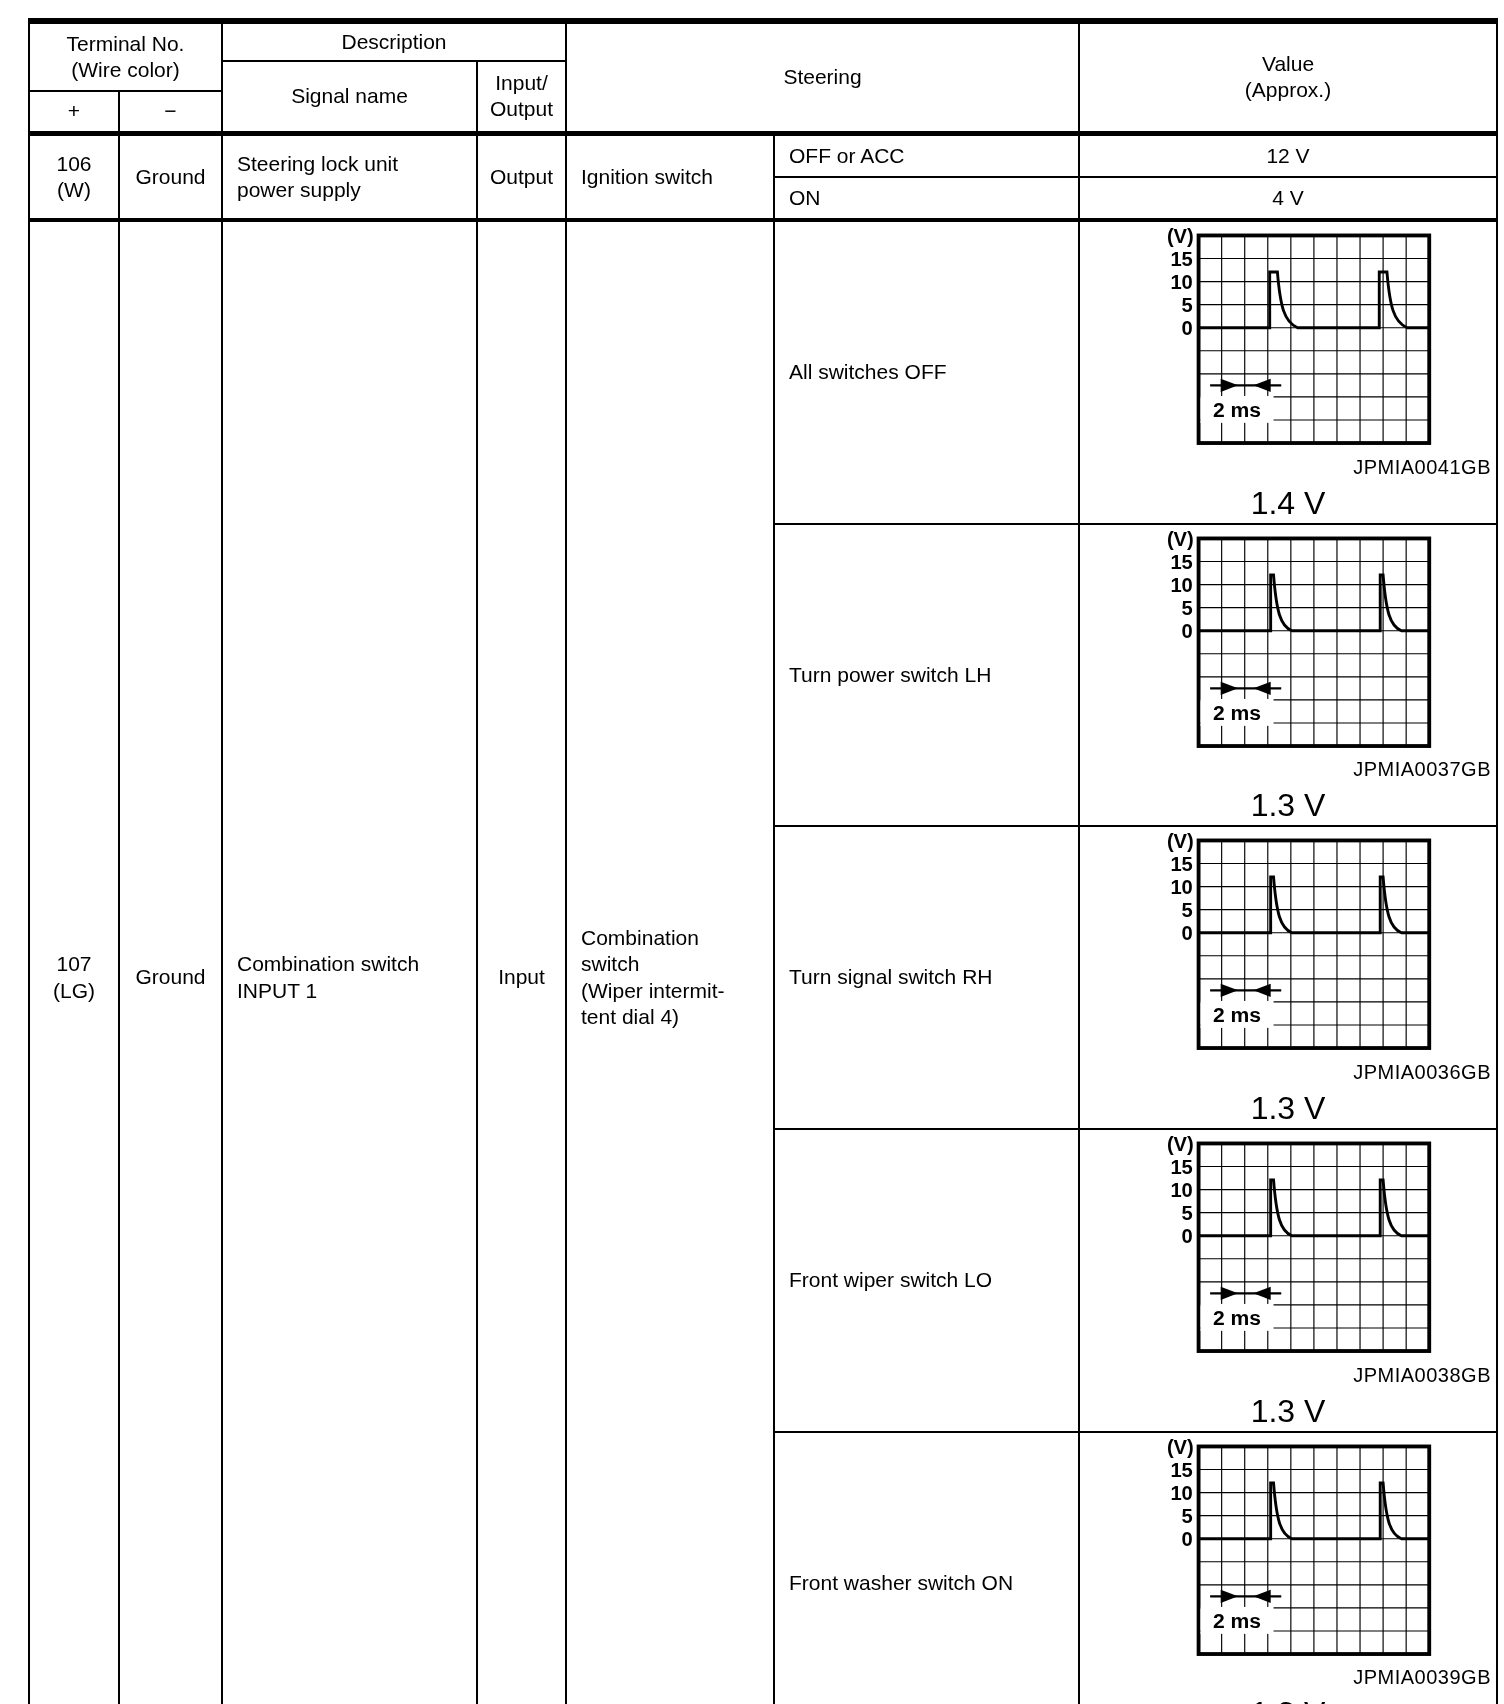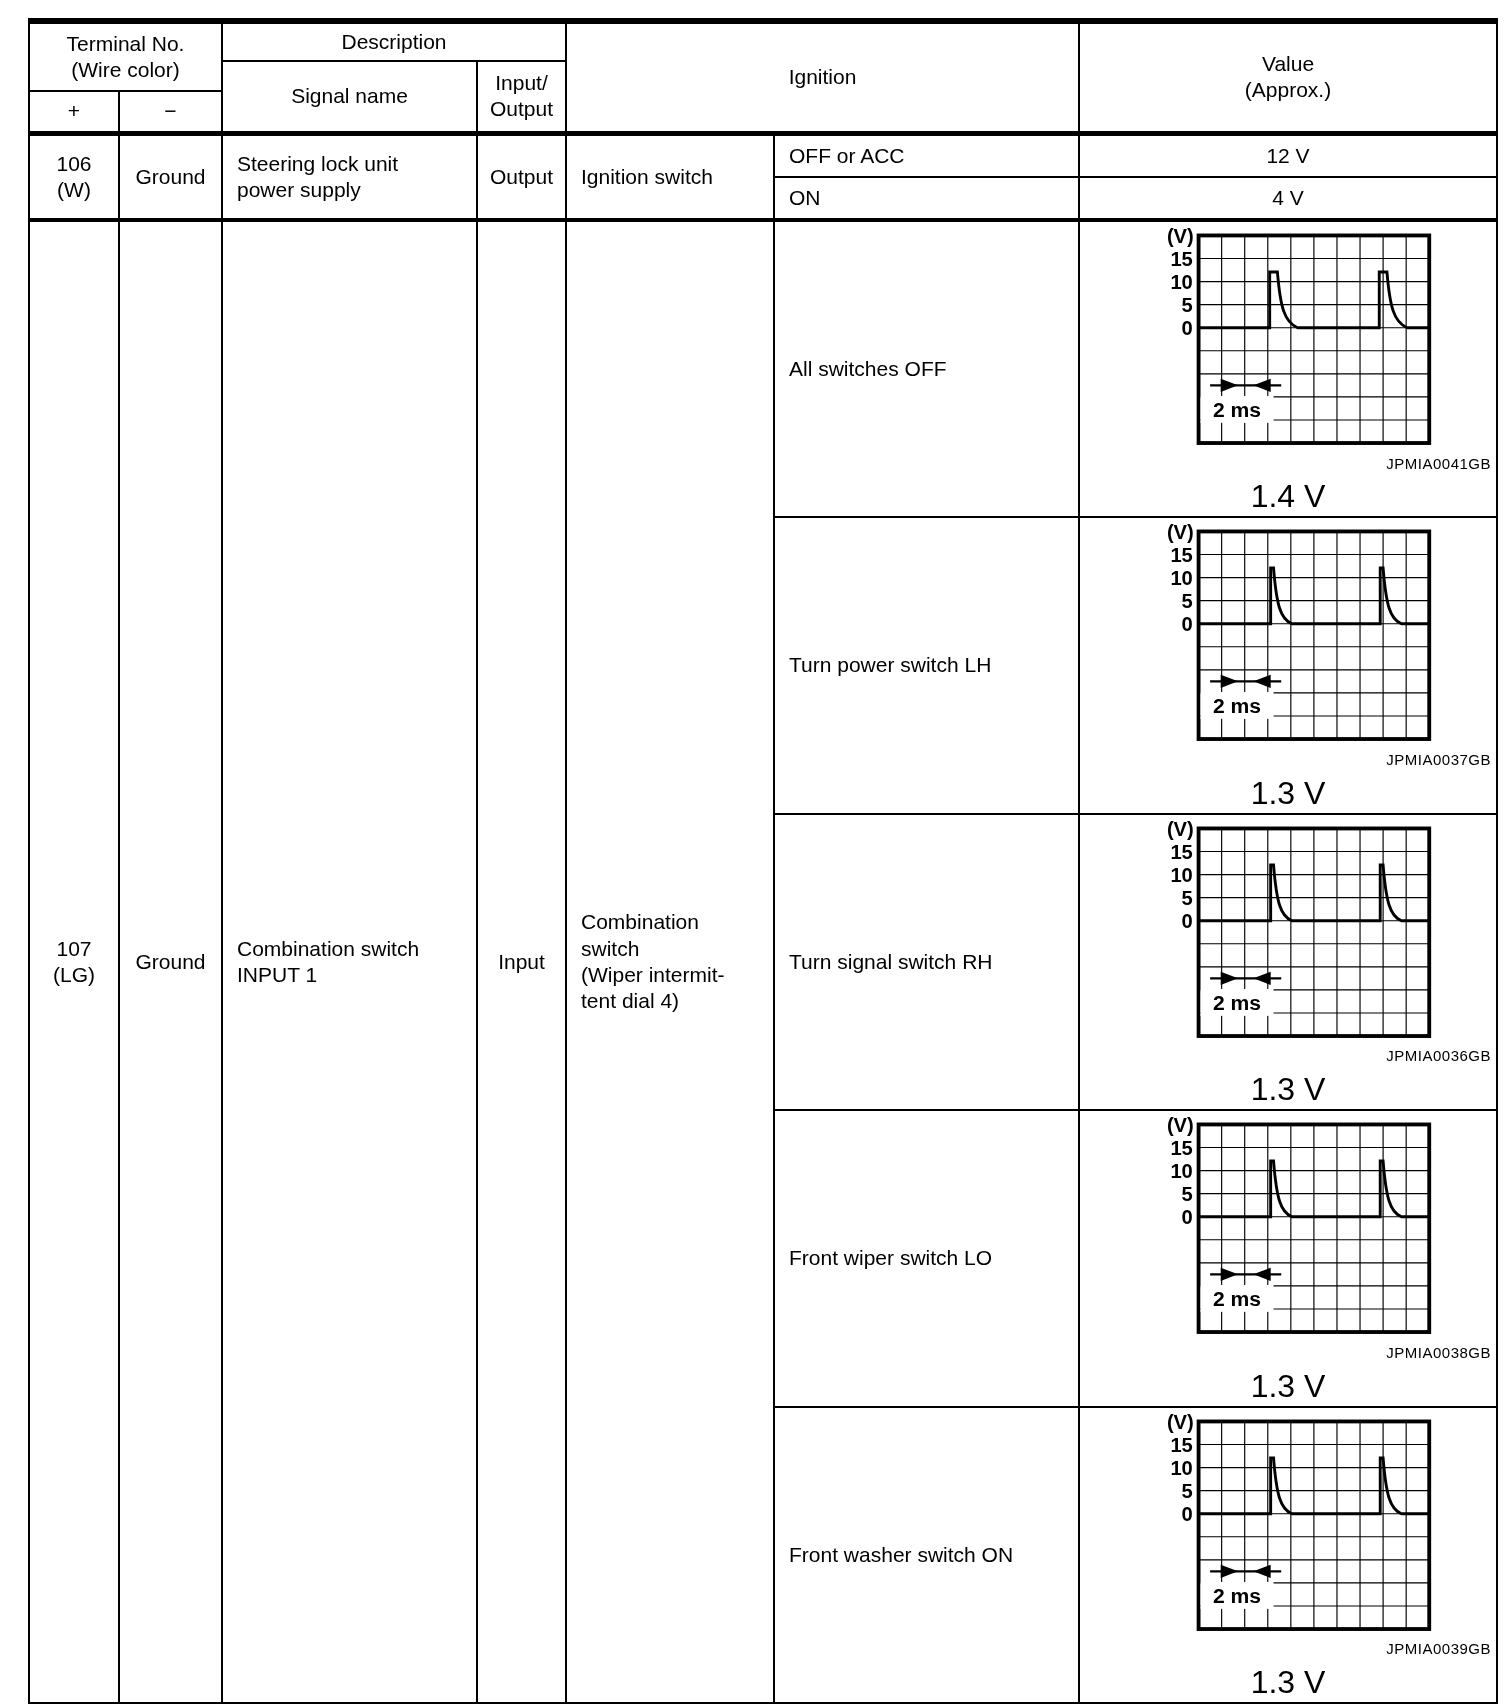--- a/index.html
+++ b/index.html
@@ -30,21 +30,21 @@
   tr.h-r4{height:44px;} tr.h-r5{height:43px;}
   tr.h-cond{height:291px;}
 
   
   .wave-cell{vertical-align:middle;}
   .wave-block{width:310px;margin:0 auto;}
   .scope{display:block;width:296px;height:auto;margin-left:6px;}
   .scope.wide .pulse-narrow{display:none;}
   .scope.narrow .pulse-wide{display:none;}
   .wave-caption{
-    text-align:right;font-size:15px;letter-spacing:0.5px;
+    text-align:right;font-size:20px;letter-spacing:0.5px;
     margin:2px -48px 0 0;
   }
   .wave-value{text-align:center;font-size:32px;margin-top:3px;}
   .svgtxt{font-family:"Liberation Sans",sans-serif;font-weight:bold;}
 </style>
 </head>
 <body>
 
 <table class="spec">
   <colgroup>
@@ -55,21 +55,21 @@
       <col style="width:208px">
       <col style="width:305px">
     <col style="width:418px">
   </colgroup>
 
   <tbody>
       <tr class="h-r1">
     <th class="ctr ml" colspan="2" rowspan="2">Terminal No.
 (Wire color)</th>
     <th class="ctr" colspan="2">Description</th>
-    <th class="ctr hb" colspan="2" rowspan="3">Ignition</th>
+    <th class="ctr hb" colspan="2" rowspan="3">Steering</th>
     <th class="ctr ml hb" rowspan="3">Value
 (Approx.)</th>
   </tr>
   <tr class="h-r2">
     <th class="ctr hb" rowspan="2">Signal name</th>
     <th class="ctr ml hb" rowspan="2">Input/
 Output</th>
   </tr>
   <tr class="h-r3">
     <th class="ctr hb">+</th>

